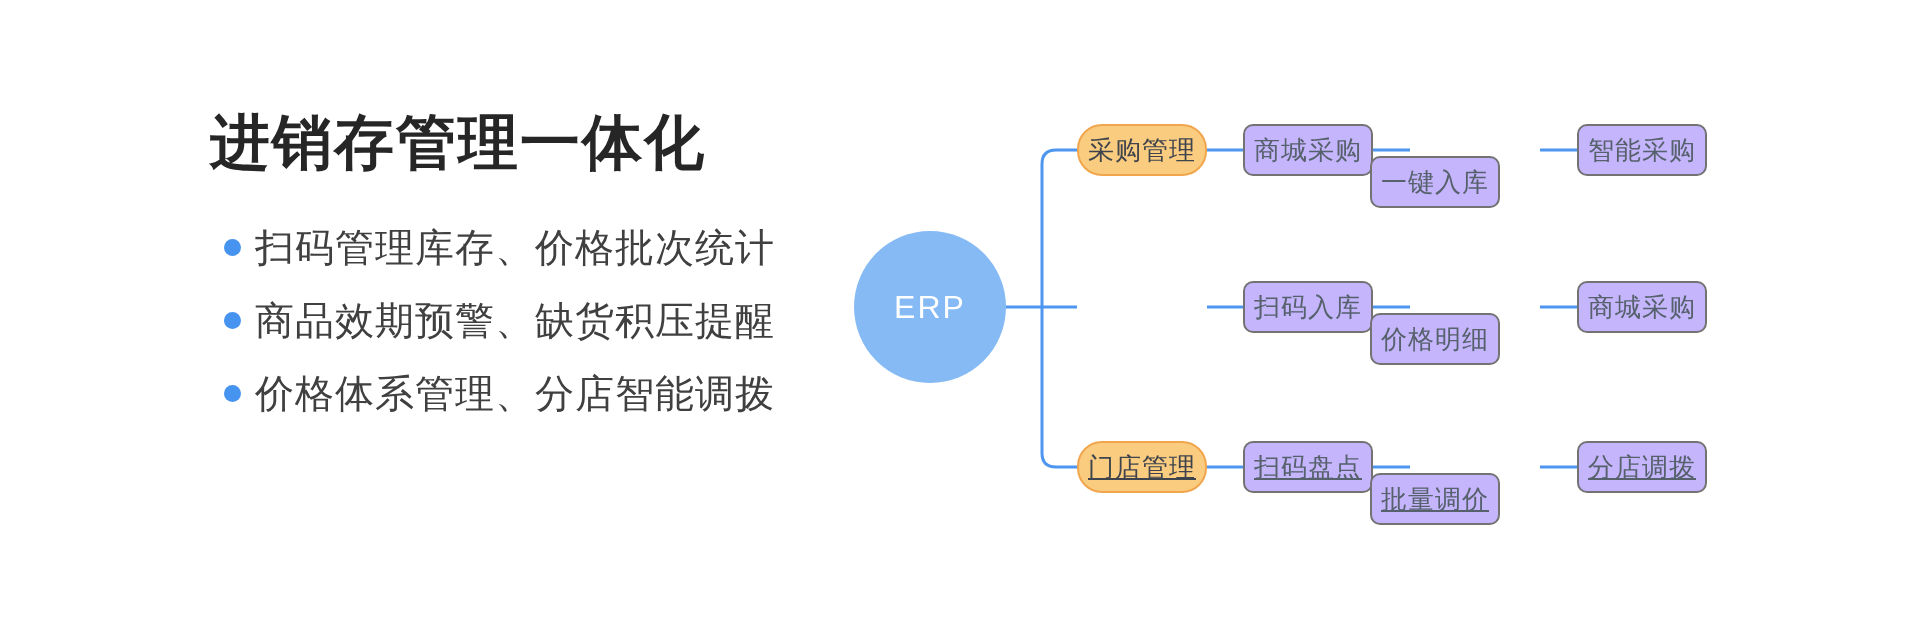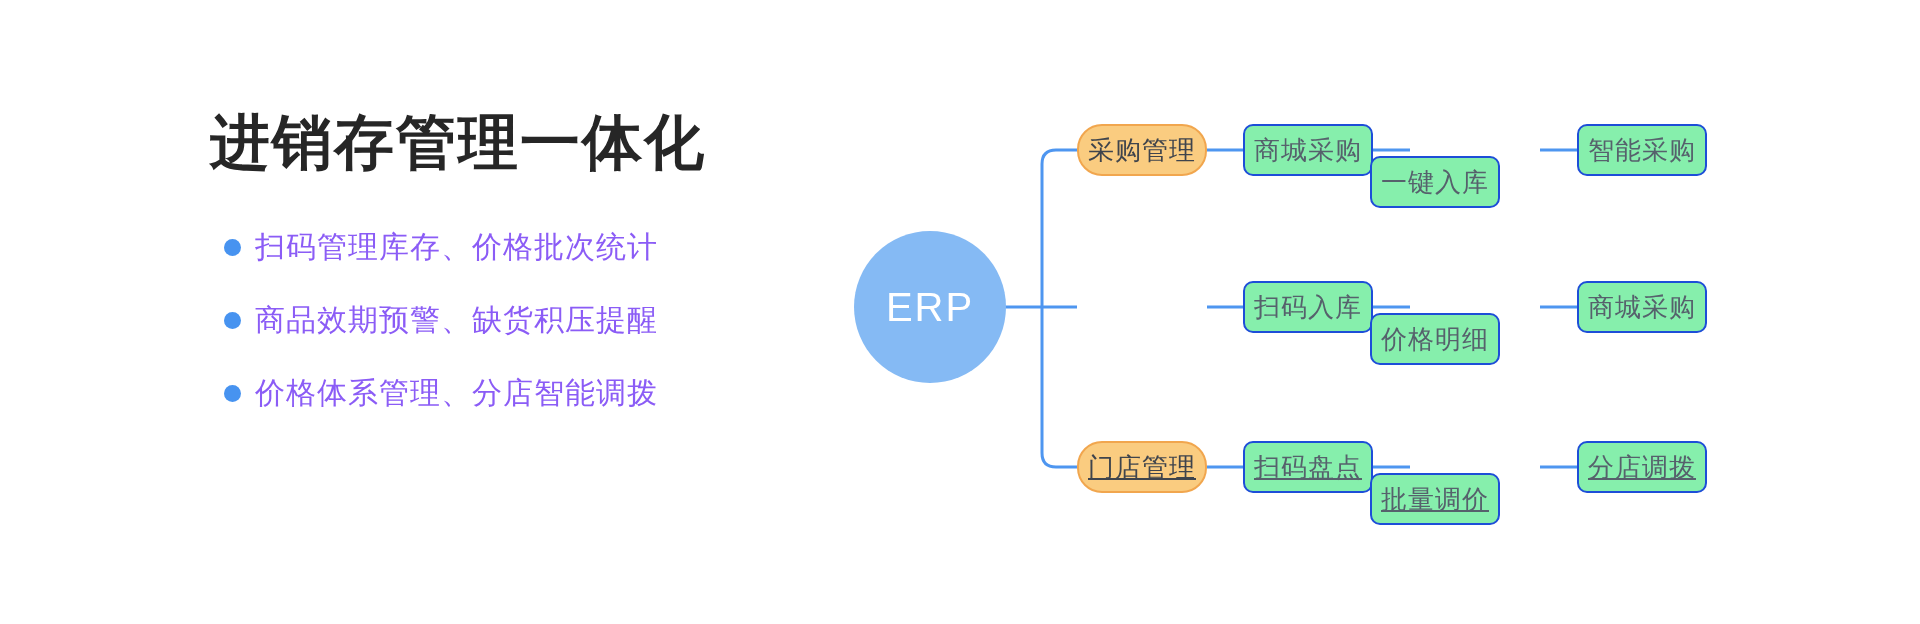--- a/index.html
+++ b/index.html
@@ -42,22 +42,22 @@
   }
   .bullet-dot {
     width: 17px;
     height: 17px;
     border-radius: 50%;
     background: #4793f0;
     margin-right: 14px;
     flex: 0 0 auto;
   }
   .feature-text {
-    font-size: 30px;
-    color: #8b5cf6;
+    font-size: 39px;
+    color: #404040;
     letter-spacing: 1px;
   }
 
   
   .connectors {
     position: absolute;
     left: 0; top: 0;
     width: 1920px;
     height: 624px;
   }
@@ -67,21 +67,21 @@
     left: 854px;
     top: 231px;
     width: 152px;
     height: 152px;
     border-radius: 50%;
     background: #85baf4;
     color: #ffffff;
     display: flex;
     align-items: center;
     justify-content: center;
-    font-size: 40px;
+    font-size: 32px;
     letter-spacing: 2px;
   }
 
   .node {
     position: absolute;
     width: 130px;
     height: 52px;
     border-radius: 10px;
     display: flex;
     align-items: center;
@@ -89,22 +89,22 @@
     font-size: 26px;
     letter-spacing: 1px;
     white-space: nowrap;
   }
   .node.cat {
     background: #facc80;
     border: 2px solid #f1a64e;
     color: #3f444c;
   }
   .node.item {
-    background: #86efac;
-    border: 2px solid #1d4ed8;
+    background: #c4b5fd;
+    border: 2px solid #737373;
     color: #56616c;
   }
 
   
   .c0 { left: 1077px; border-radius: 25px; }
   .c1 { left: 1243px; }
   .c2 { left: 1370px; margin-top: 32px; }
   .c3 { left: 1577px; }
   
   .r0 { top: 124px; }

